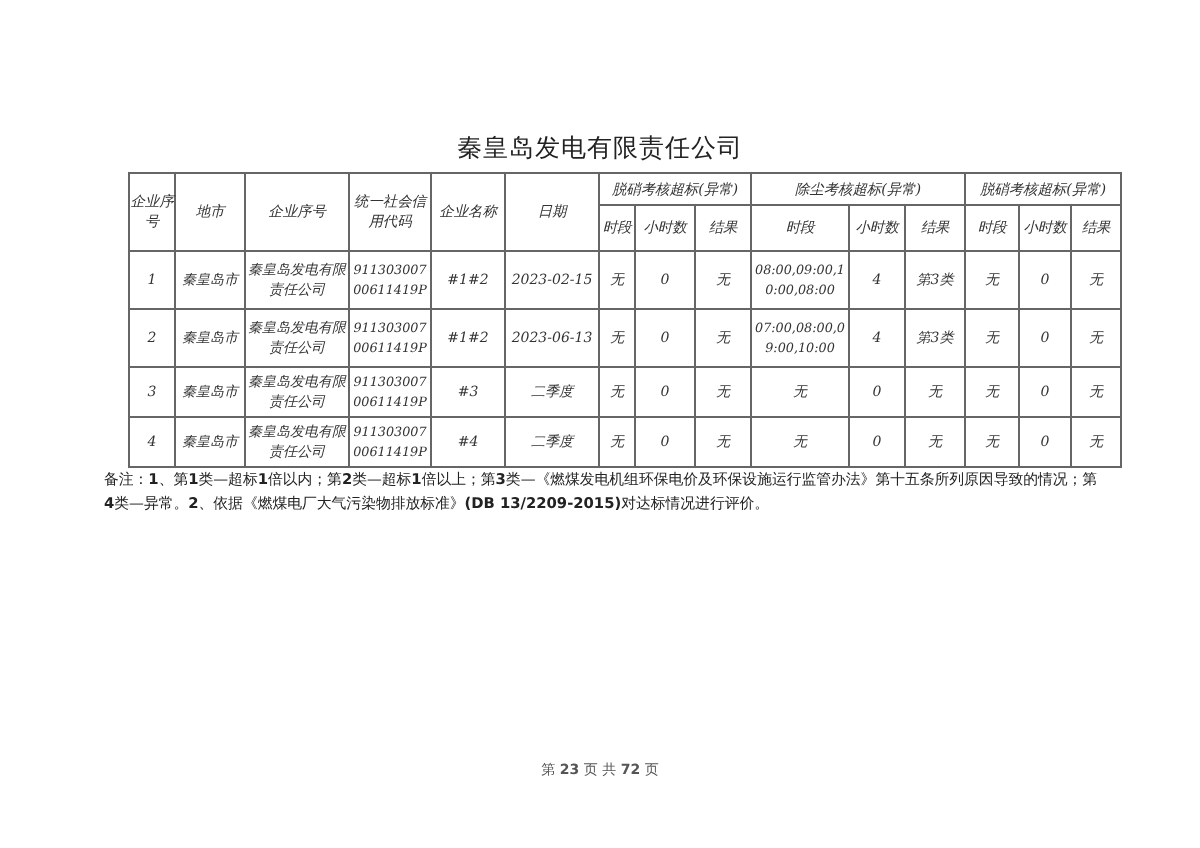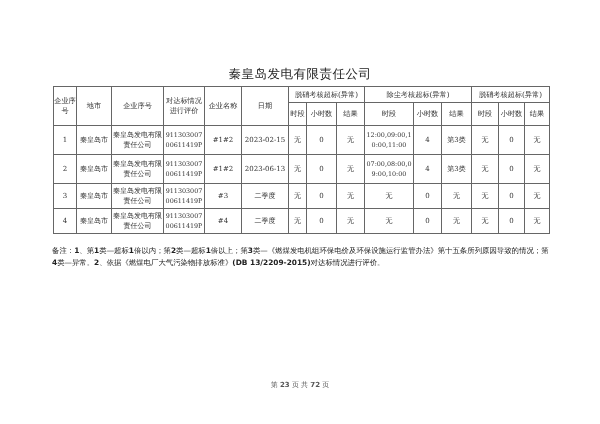--- a/index.html
+++ b/index.html
@@ -1,30 +1,30 @@
 <!DOCTYPE html>
 <html><head>
 <meta charset="utf-8">
 <style>
   html, body { margin:0; padding:0; background:#ffffff; }
   body { width:600px; height:424px; position:relative; overflow:hidden;
          font-family: "DejaVu Serif", "Liberation Serif", serif; color:#222; }
   .title { position:absolute; left:0; width:600px; top:66px; text-align:center;
            font-size:12.5px; color:#222; letter-spacing:0.5px; }
-  table.grid { position:absolute; left:53px; top:86px; border-collapse:collapse;
-               table-layout:fixed; font-size:7px; color:#333; }
+  table.grid { position:absolute; left:64px; top:86px; border-collapse:collapse;
+               table-layout:fixed; font-size:7px; color:#333;font-style:italic; }
   table.grid td, table.grid th { border:1px solid #666; text-align:center;
                vertical-align:middle; padding:0; line-height:10px; font-weight:normal; }
   table.grid th { font-size:7.2px; }
   .hdr-top th { height:15px; }
   .hdr-sub th { height:22px; }
   tr.r1 td, tr.r2 td { height:28px; }
   tr.r3 td, tr.r4 td { height:24px; }
   .small { font-size:6.4px; line-height:10px; }
-  .note { position:absolute; left:52px; top:245px; width:500px; font-size:7.4px;
+  .note { position:absolute; left:52px; top:234px; width:500px; font-size:7.4px;
           line-height:12px; color:#222; }
   .note b { font-family:"DejaVu Sans", sans-serif; font-weight:bold; font-size:7.4px; }
   .footer { position:absolute; left:0; width:600px; top:380px; text-align:center;
             font-size:7px; color:#555; }
   .footer b { font-family:"DejaVu Sans", sans-serif; font-weight:bold; }
 </style>
 </head>
 <body>
 
 <div class="title">秦皇岛发电有限责任公司</div>
@@ -45,21 +45,21 @@
       <col style="width:30px">
     <col style="width:27px">
       <col style="width:26px">
       <col style="width:25px">
   </colgroup>
   <tbody>
       <tr class="hdr-top">
     <th rowspan="2">企业序号</th>
     <th rowspan="2">地市</th>
     <th rowspan="2">企业序号</th>
-    <th rowspan="2">对达标情况进行评价</th>
+    <th rowspan="2">统一社会信用代码</th>
     <th rowspan="2">企业名称</th>
     <th rowspan="2">日期</th>
     <th colspan="3">脱硝考核超标(异常)</th>
     <th colspan="3">除尘考核超标(异常)</th>
     <th colspan="3">脱硝考核超标(异常)</th>
   </tr>
   <tr class="hdr-sub">
     <th>时段</th>
     <th>小时数</th>
     <th>结果</th>
@@ -73,21 +73,21 @@
   <tr class="r1">
     <td>1</td>
     <td>秦皇岛市</td>
     <td>秦皇岛发电有限责任公司</td>
     <td class="small" style="word-break:break-all">91130300700611419P</td>
     <td>#1#2</td>
     <td>2023-02-15</td>
     <td>无</td>
     <td>0</td>
     <td>无</td>
-    <td class="small" style="word-break:break-all">12:00,09:00,10:00,11:00</td>
+    <td class="small" style="word-break:break-all">08:00,09:00,10:00,08:00</td>
     <td>4</td>
     <td>第3类</td>
     <td>无</td>
     <td>0</td>
     <td>无</td>
   </tr>
   <tr class="r2">
     <td>2</td>
     <td>秦皇岛市</td>
     <td>秦皇岛发电有限责任公司</td>

